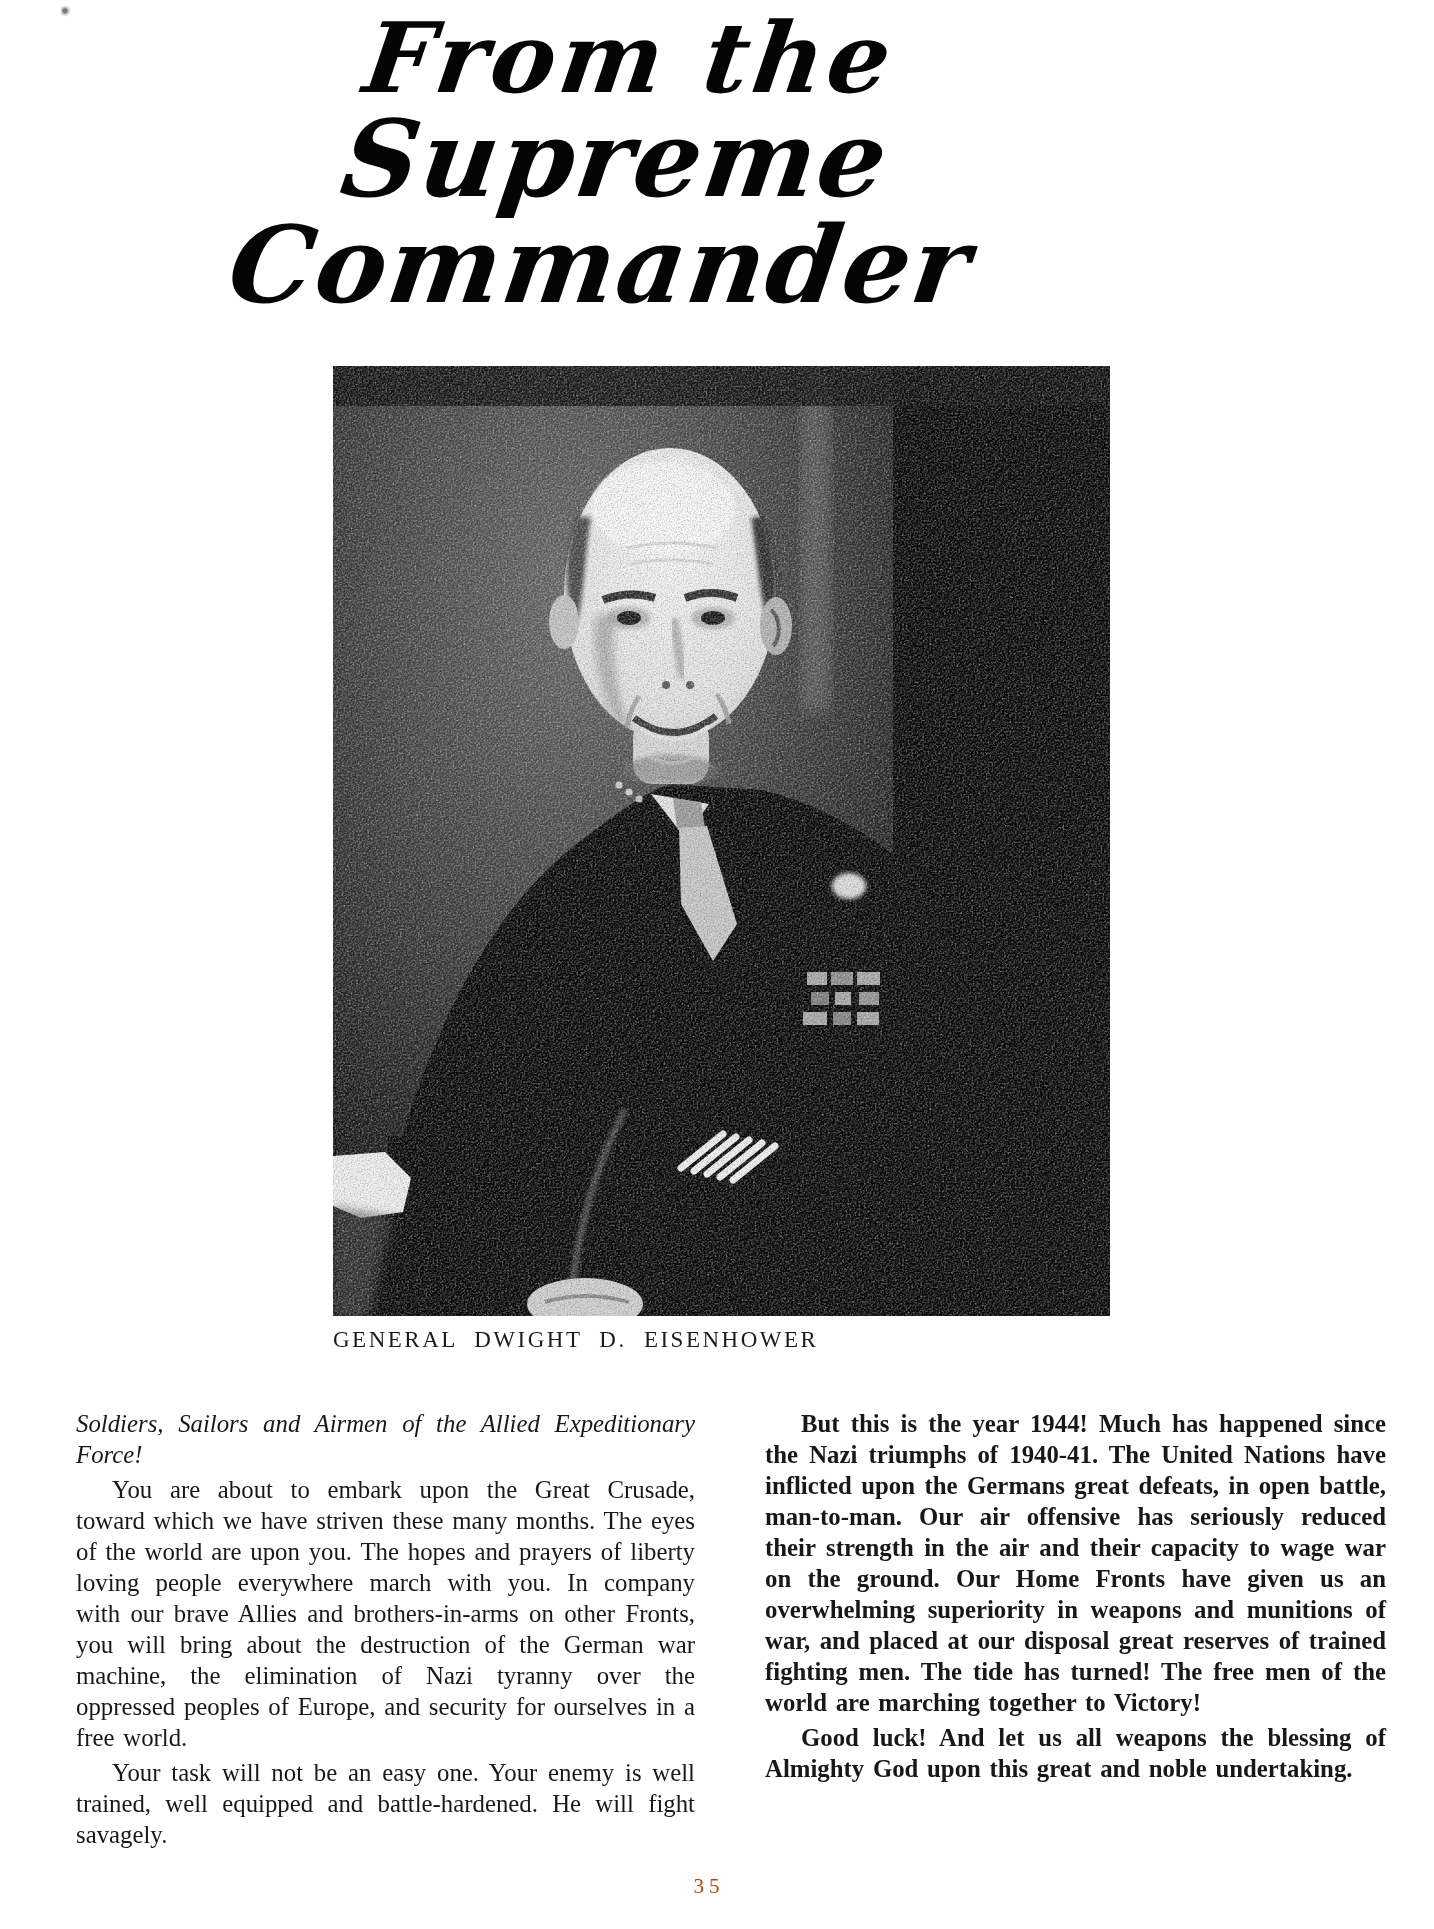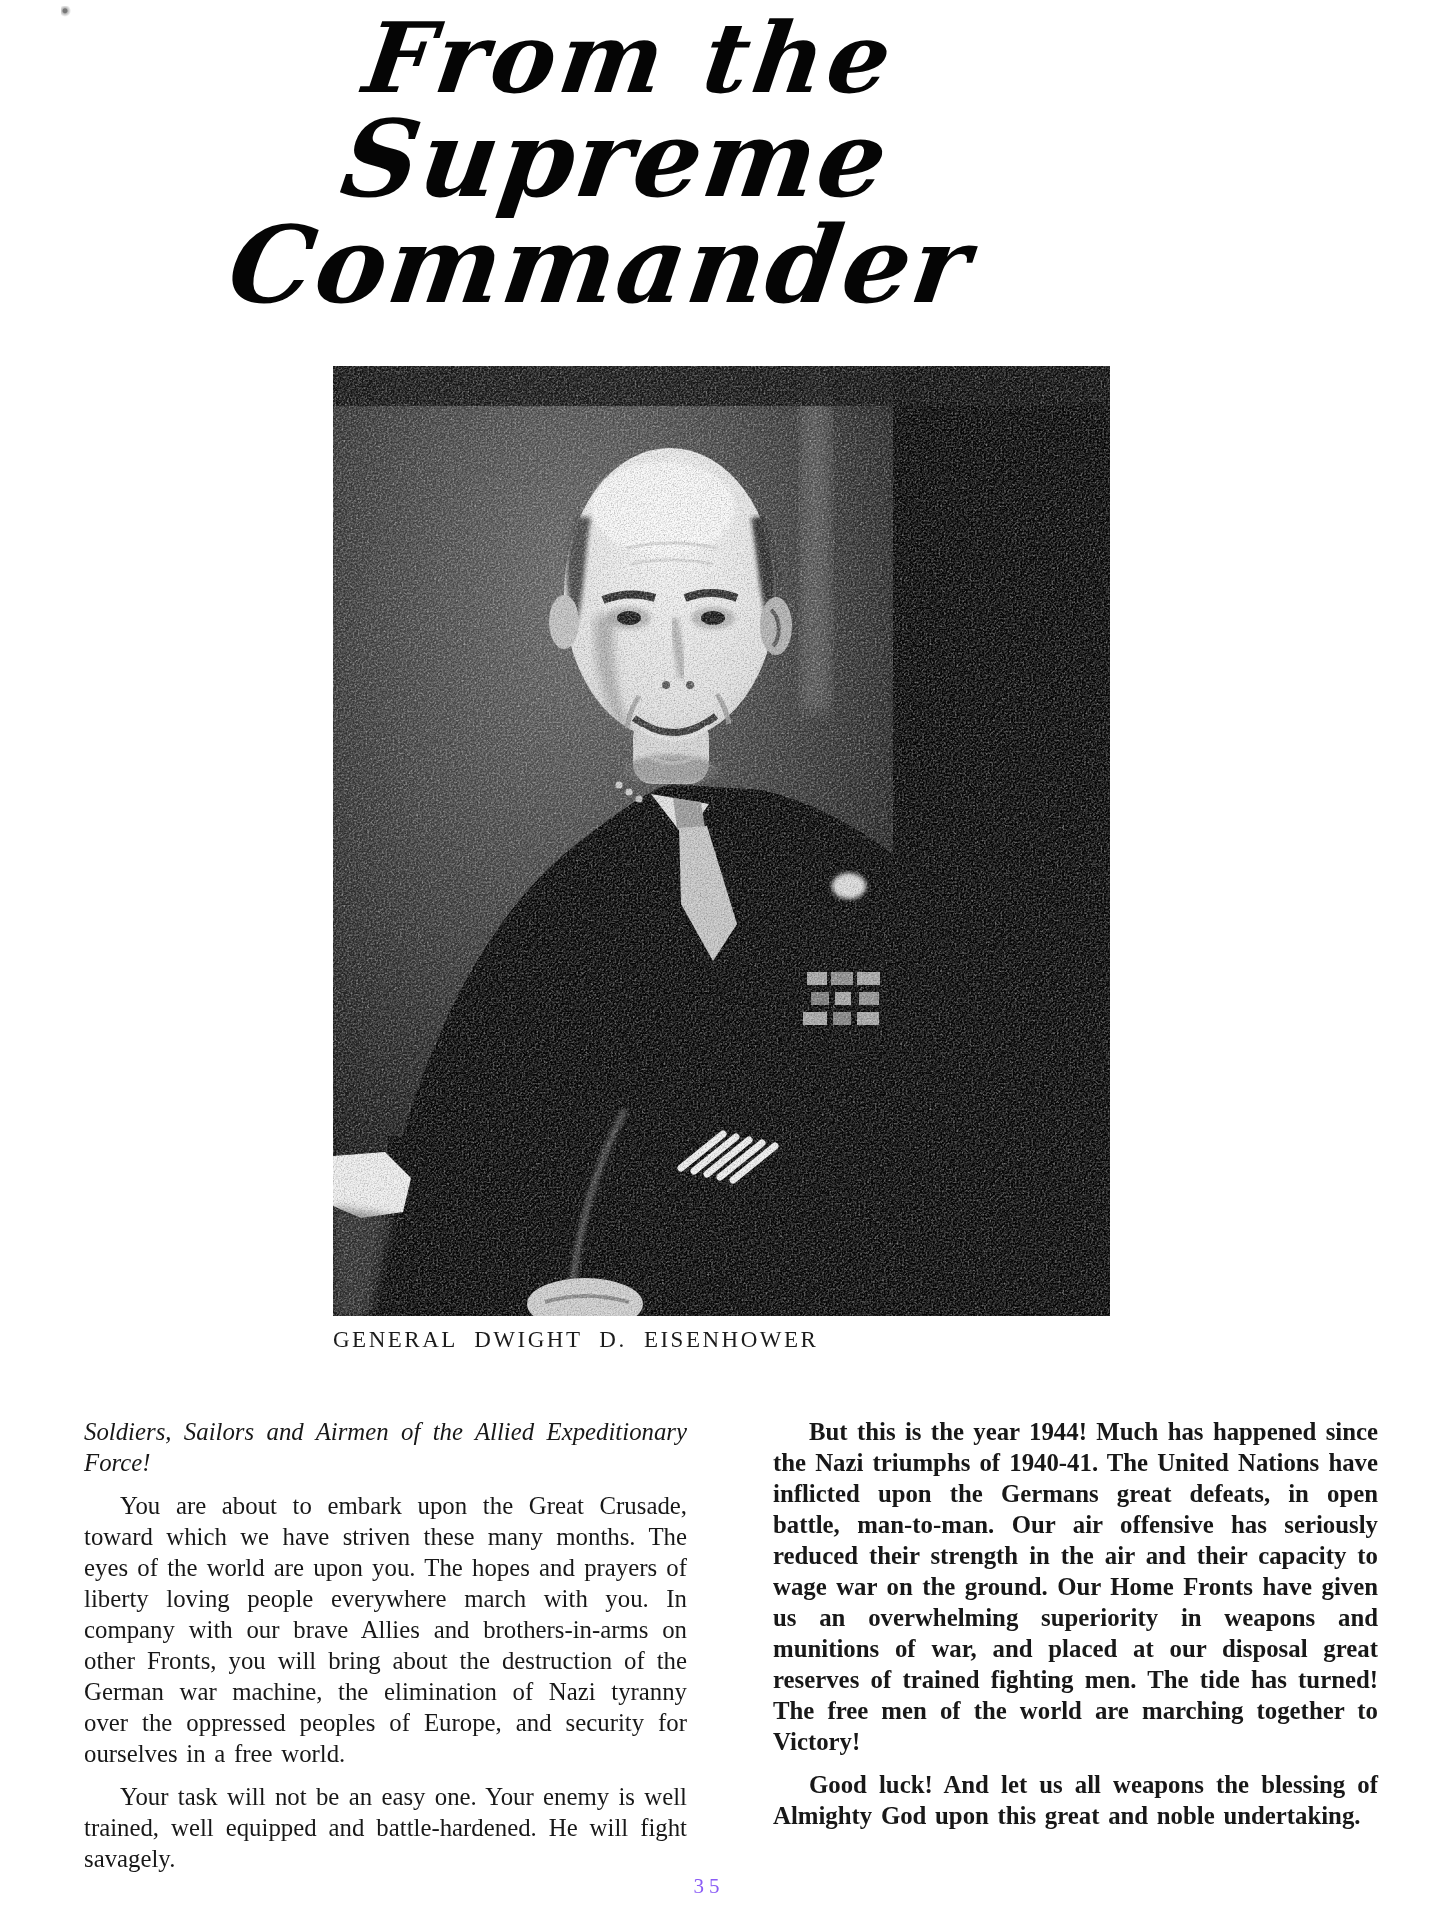--- a/index.html
+++ b/index.html
@@ -31,27 +31,27 @@
   }
   
   .columns{
     position:absolute;left:72px;top:1404px;width:1318px;
     display:flex;gap:62px;
     font-size:24.8px;line-height:31px;text-align:justify;
     color:#181818;word-spacing:2.5px;
   }
   .col{width:628px;}
   .col.right{width:630px;font-weight:bold;}
-  .col p{margin:12px;}
+  .col p{margin:4px;}
   .salutation{font-style:italic;text-indent:0;}
   .para{text-indent:36px;}
   
   .pagenum{
     position:absolute;left:0;top:1874px;width:1418px;text-align:center;
-    font-size:21px;letter-spacing:5px;color:#8b5cf6;
+    font-size:21px;letter-spacing:5px;color:#c2410c;
   }
 </style>
 </head>
 <body>
 
 <div class="page">
 
   <div class="speck"></div>
 
   <header class="title">

